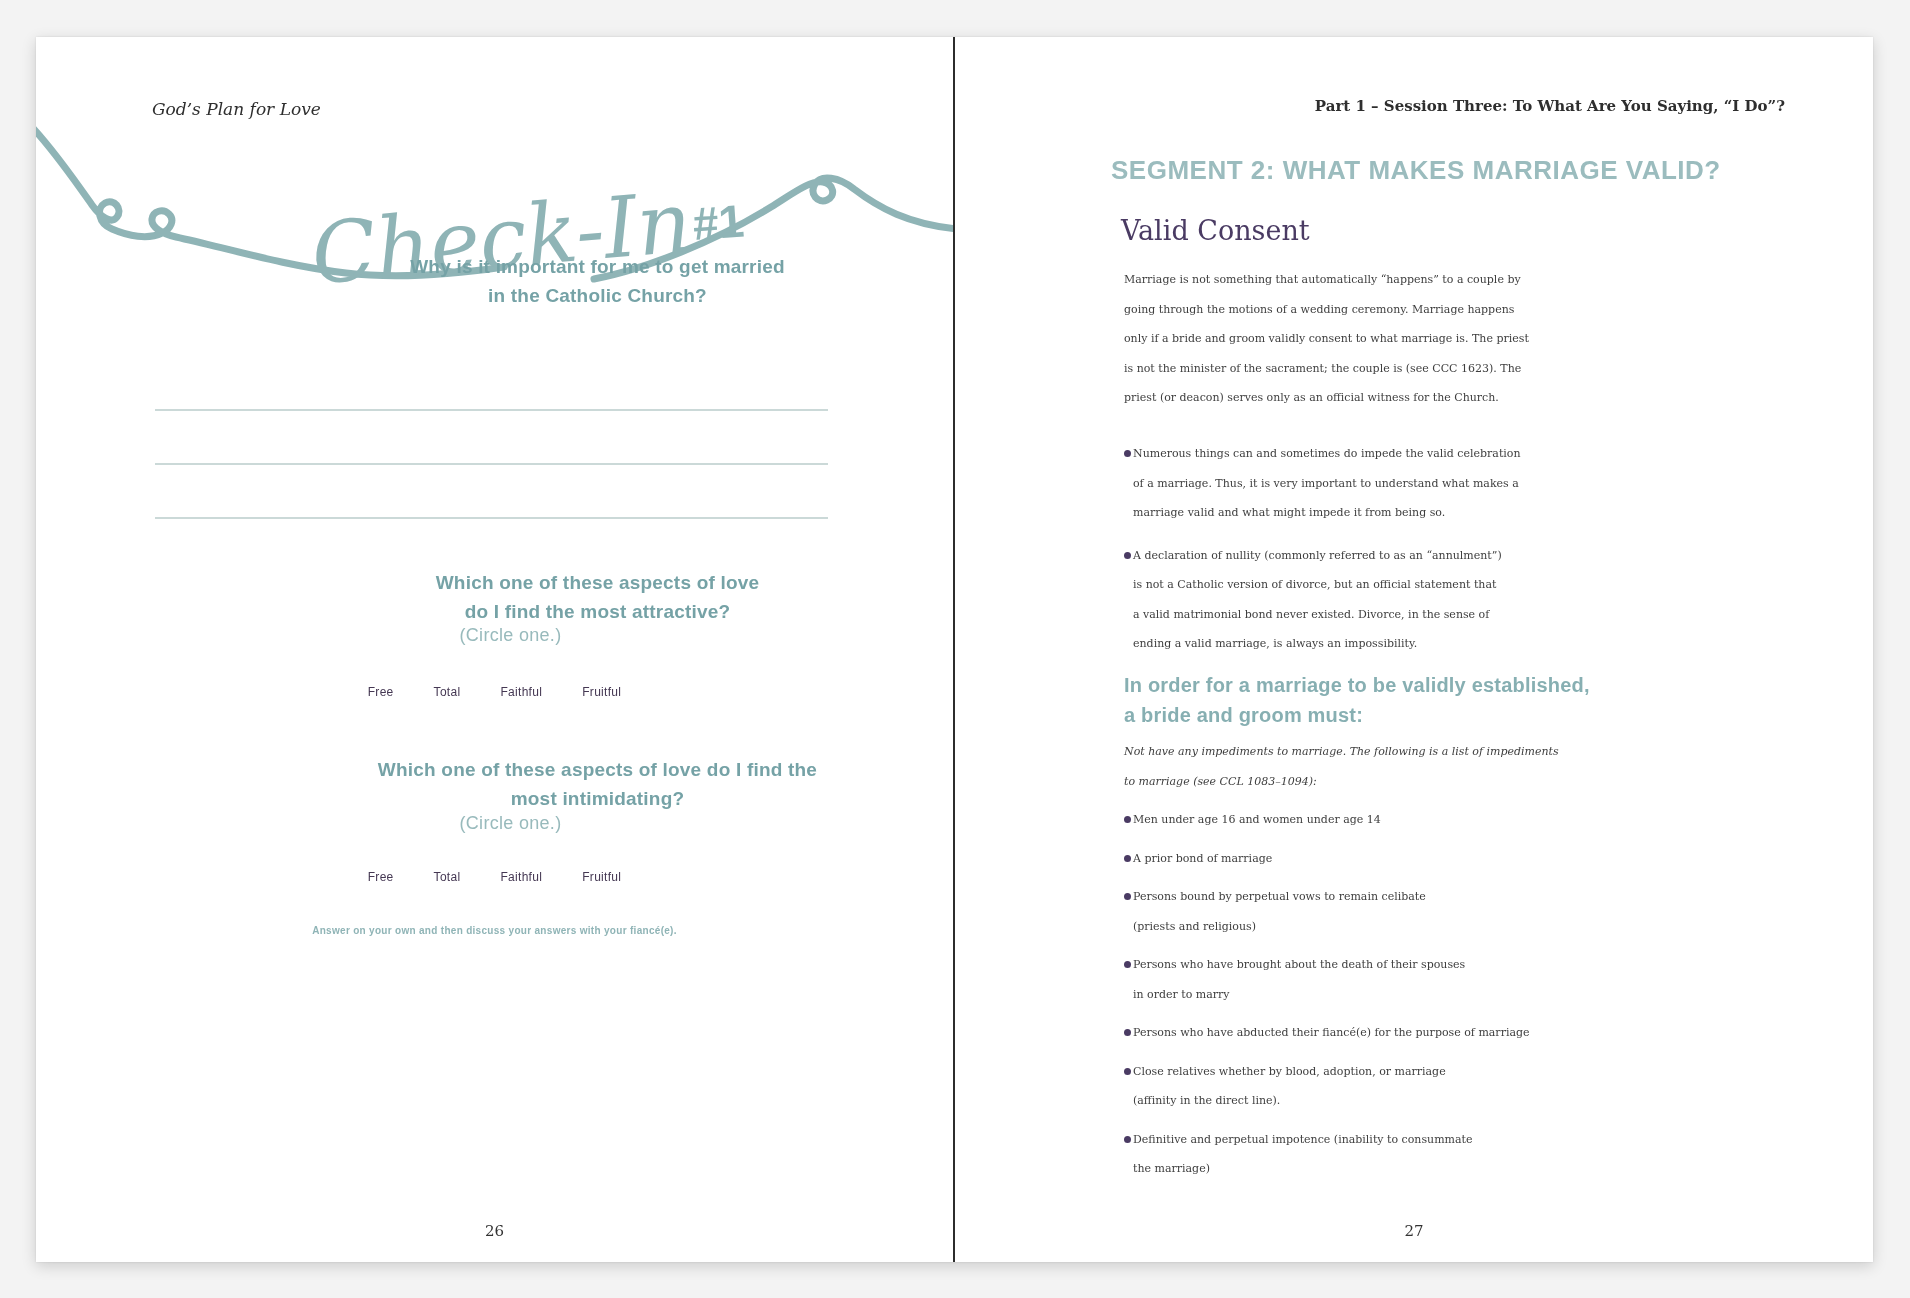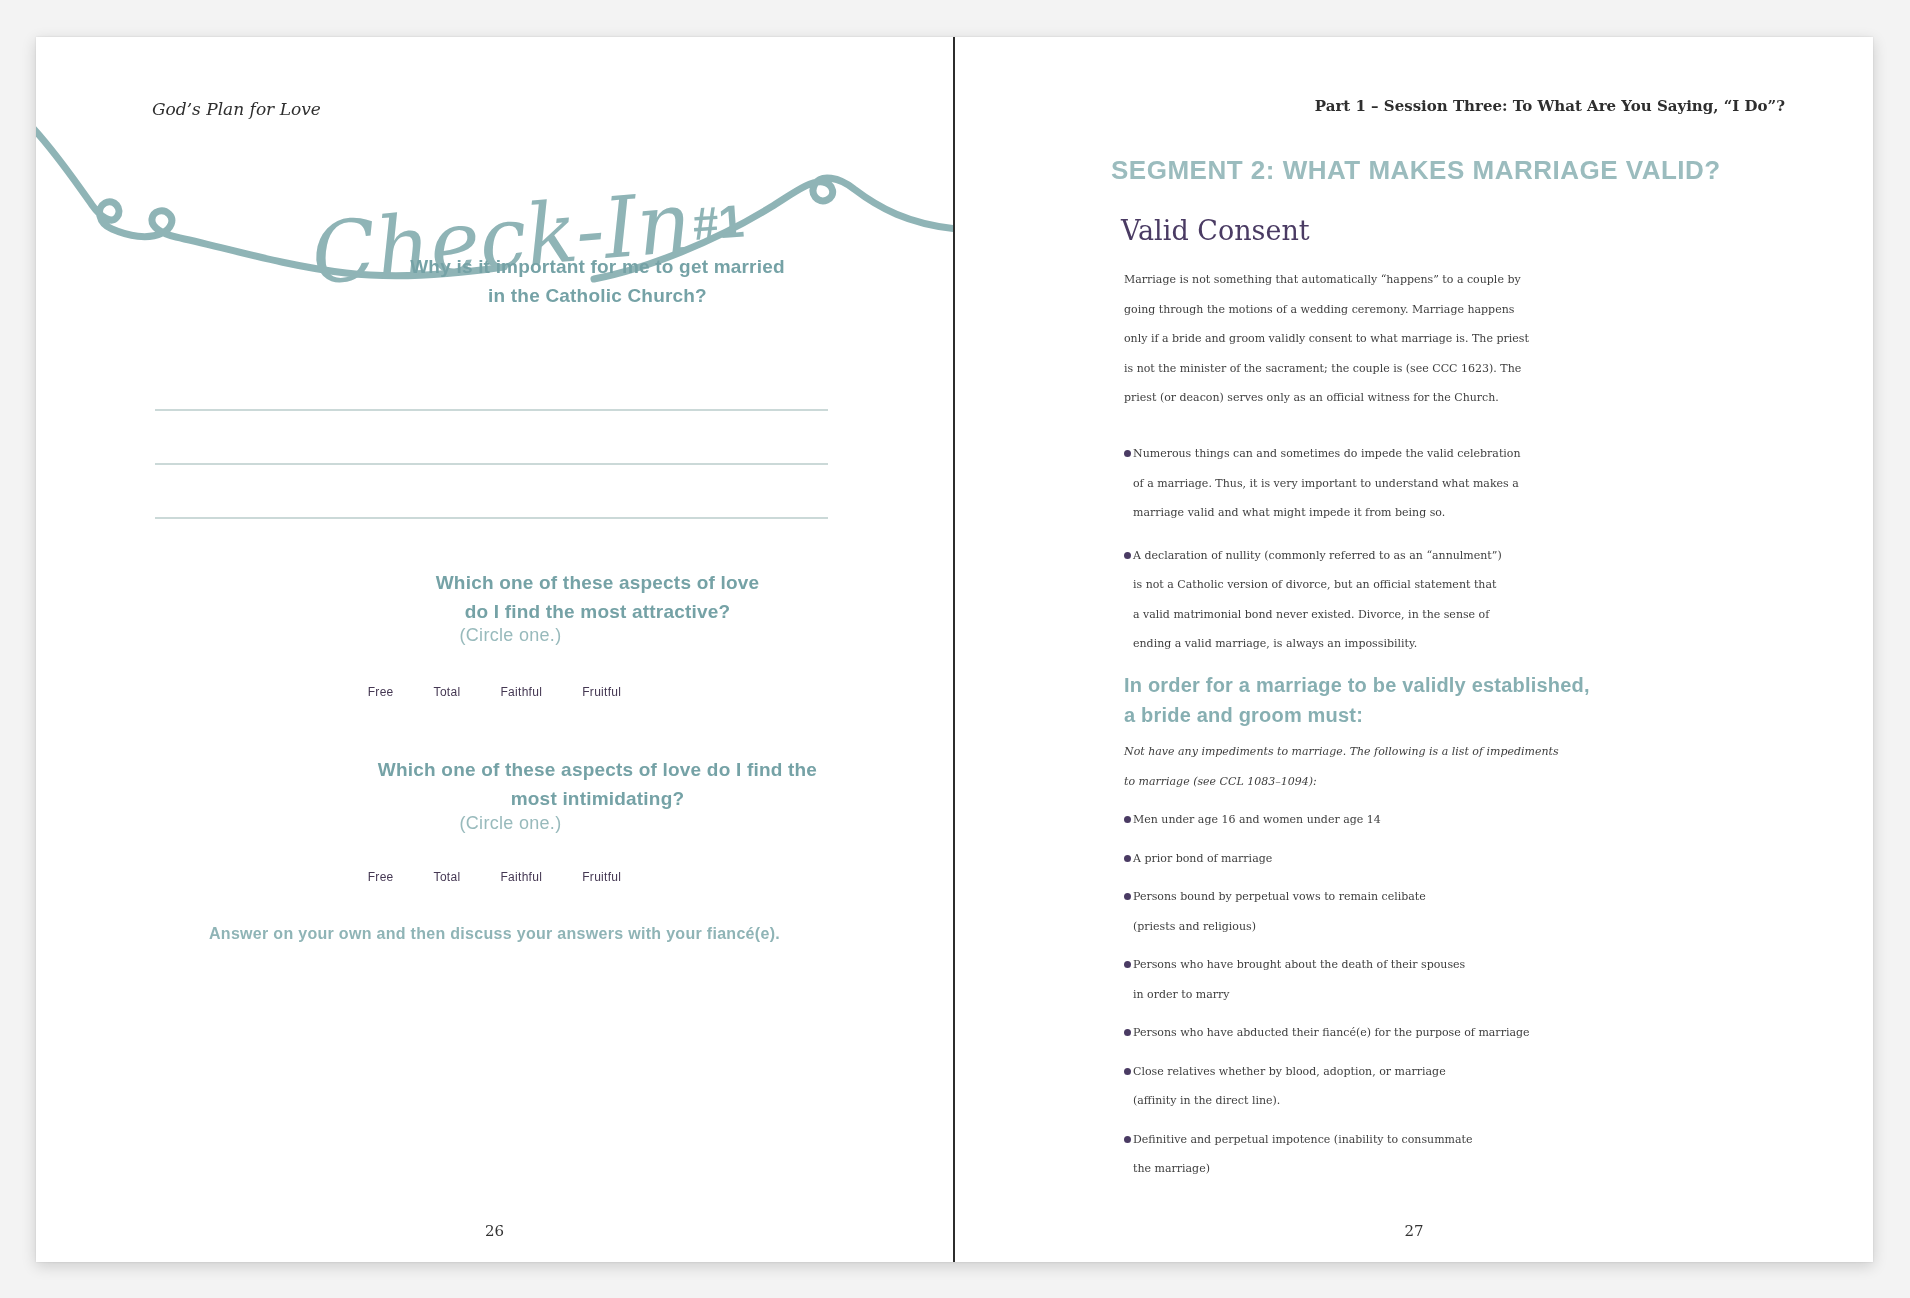--- a/index.html
+++ b/index.html
@@ -46,21 +46,21 @@
     left:0; width:917px; text-align:center;
     font-size:18px; color:#98babc; letter-spacing:0.3px;padding-left:16px;
   }
   .options-row {
     left:0; width:917px;
     display:flex; justify-content:center; gap:40px;
     font-size:12px; color:#453853; letter-spacing:0.3px;
   }
   .footer-note {
     left:0; width:917px; text-align:center;
-    font-weight:bold; font-size:16px; color:#8fb4b6; letter-spacing:0.3px;
+    font-weight:bold; font-size:10px; color:#8fb4b6; letter-spacing:0.3px;
   }
   .page-num {
     width:100%; text-align:center; top:1185px;
     font-family:"DejaVu Serif", serif; font-size:15px; color:#333;
   }
   .page-num-left  { left:0; }
 
   
   .running-header-right {
     right:88px; top:60px; text-align:right;

